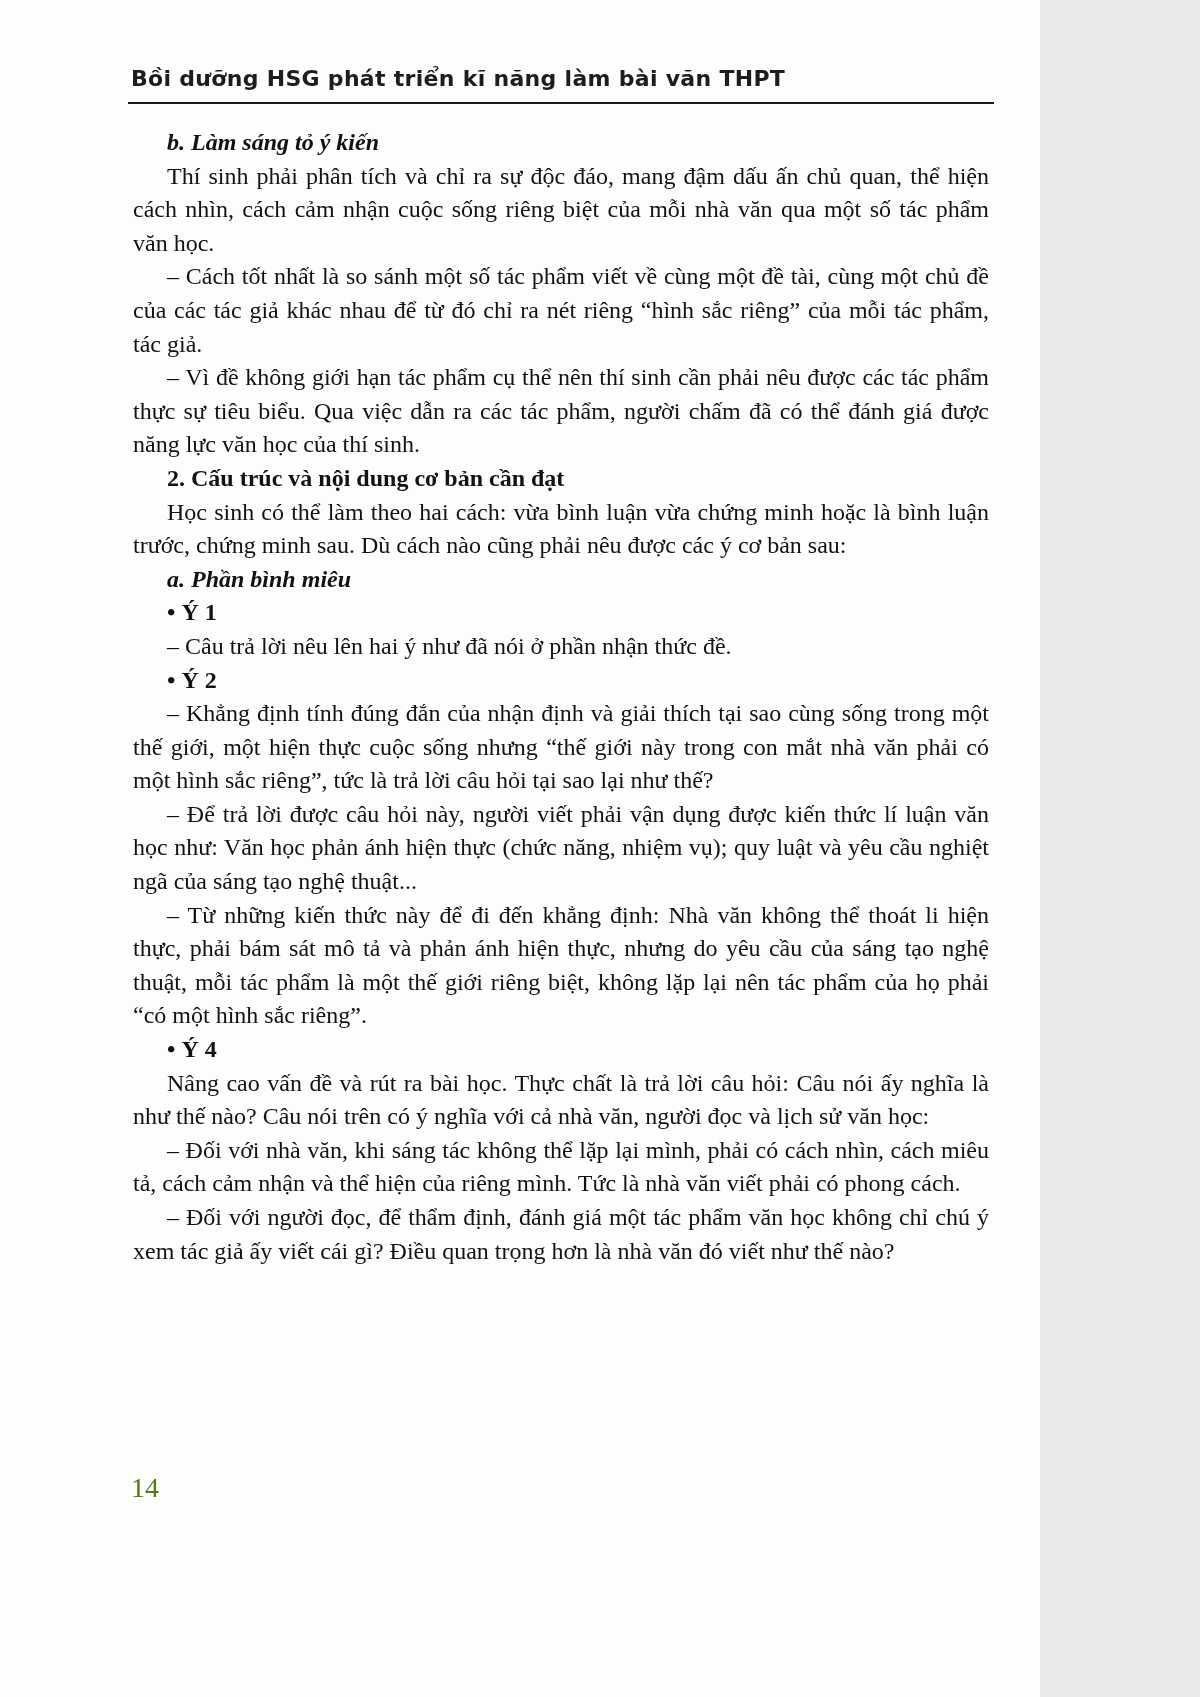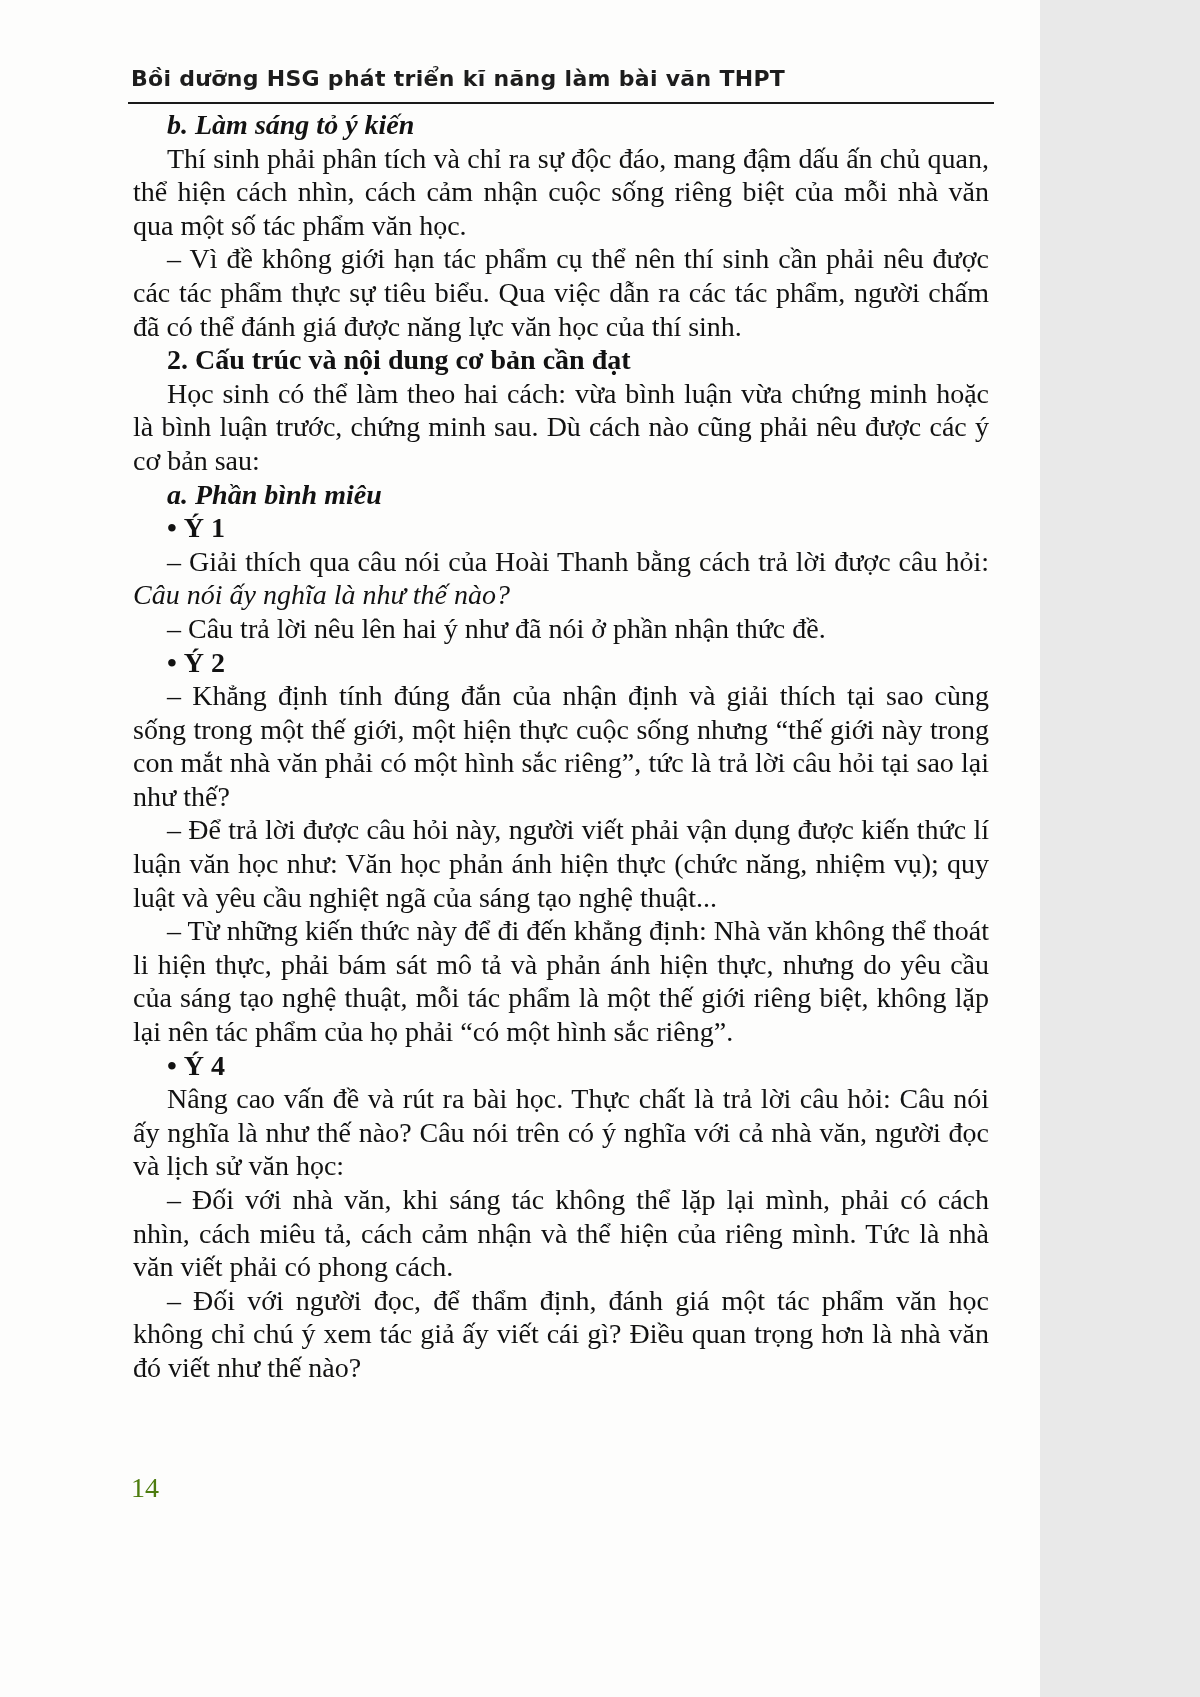--- a/index.html
+++ b/index.html
@@ -34,24 +34,24 @@
   .header-rule {
     position: absolute;
     top: 102px;
     left: 128px;
     width: 866px;
     height: 2px;
     background: #1a1a1a;
   }
   .page-body {
     position: absolute;
-    top: 108px;
+    top: 126px;
     left: 133px;
     width: 856px;
-    font-size: 28px;
+    font-size: 24px;
     line-height: 33.6px;
     text-align: justify;
     color: #121212;
   }
   .para {
     margin: 0;
     text-indent: 34px;
   }
   .para.heading-bold-italic { font-weight: bold; font-style: italic; }
   .para.heading-bold { font-weight: bold; }
@@ -72,26 +72,26 @@
 
   <div class="running-header">
     <span class="title">Bồi dưỡng HSG phát triển kĩ năng làm bài văn THPT</span>
   </div>
 
   <div class="header-rule"></div>
 
   <div class="page-body">
       <p class="para heading-bold-italic"><span class="run ">b. Làm sáng tỏ ý kiến</span></p>
       <p class="para body"><span class="run ">Thí sinh phải phân tích và chỉ ra sự độc đáo, mang đậm dấu ấn chủ quan, thể hiện cách nhìn, cách cảm nhận cuộc sống riêng biệt của mỗi nhà văn qua một số tác phẩm văn học.</span></p>
+      <p class="para body"><span class="run ">– Cách tốt nhất là so sánh một số tác phẩm viết về cùng một đề tài, cùng một chủ đề của các tác giả khác nhau để từ đó chỉ ra nét riêng “hình sắc riêng” của mỗi tác phẩm, tác giả.</span></p>
       <p class="para body"><span class="run ">– Vì đề không giới hạn tác phẩm cụ thể nên thí sinh cần phải nêu được các tác phẩm thực sự tiêu biểu. Qua việc dẫn ra các tác phẩm, người chấm đã có thể đánh giá được năng lực văn học của thí sinh.</span></p>
       <p class="para heading-bold"><span class="run ">2. Cấu trúc và nội dung cơ bản cần đạt</span></p>
       <p class="para body"><span class="run ">Học sinh có thể làm theo hai cách: vừa bình luận vừa chứng minh hoặc là bình luận trước, chứng minh sau. Dù cách nào cũng phải nêu được các ý cơ bản sau:</span></p>
       <p class="para heading-bold-italic"><span class="run ">a. Phần bình miêu</span></p>
       <p class="para bullet"><span class="run ">• Ý 1</span></p>
-      <p class="para body"><span class="run ">– Giải thích qua câu nói của Hoài Thanh bằng cách trả lời được câu hỏi: </span><span class="run italic">Câu nói ấy nghĩa là như thế nào?</span></p>
       <p class="para body"><span class="run ">– Câu trả lời nêu lên hai ý như đã nói ở phần nhận thức đề.</span></p>
       <p class="para bullet"><span class="run ">• Ý 2</span></p>
       <p class="para body"><span class="run ">– Khẳng định tính đúng đắn của nhận định và giải thích tại sao cùng sống trong một thế giới, một hiện thực cuộc sống nhưng “thế giới này trong con mắt nhà văn phải có một hình sắc riêng”, tức là trả lời câu hỏi tại sao lại như thế?</span></p>
       <p class="para body"><span class="run ">– Để trả lời được câu hỏi này, người viết phải vận dụng được kiến thức lí luận văn học như: Văn học phản ánh hiện thực (chức năng, nhiệm vụ); quy luật và yêu cầu nghiệt ngã của sáng tạo nghệ thuật...</span></p>
       <p class="para body"><span class="run ">– Từ những kiến thức này để đi đến khẳng định: Nhà văn không thể thoát li hiện thực, phải bám sát mô tả và phản ánh hiện thực, nhưng do yêu cầu của sáng tạo nghệ thuật, mỗi tác phẩm là một thế giới riêng biệt, không lặp lại nên tác phẩm của họ phải “có một hình sắc riêng”.</span></p>
       <p class="para bullet"><span class="run ">• Ý 4</span></p>
       <p class="para body"><span class="run ">Nâng cao vấn đề và rút ra bài học. Thực chất là trả lời câu hỏi: Câu nói ấy nghĩa là như thế nào? Câu nói trên có ý nghĩa với cả nhà văn, người đọc và lịch sử văn học:</span></p>
       <p class="para body"><span class="run ">– Đối với nhà văn, khi sáng tác không thể lặp lại mình, phải có cách nhìn, cách miêu tả, cách cảm nhận và thể hiện của riêng mình. Tức là nhà văn viết phải có phong cách.</span></p>
       <p class="para body"><span class="run ">– Đối với người đọc, để thẩm định, đánh giá một tác phẩm văn học không chỉ chú ý xem tác giả ấy viết cái gì? Điều quan trọng hơn là nhà văn đó viết như thế nào?</span></p>
     </div>

